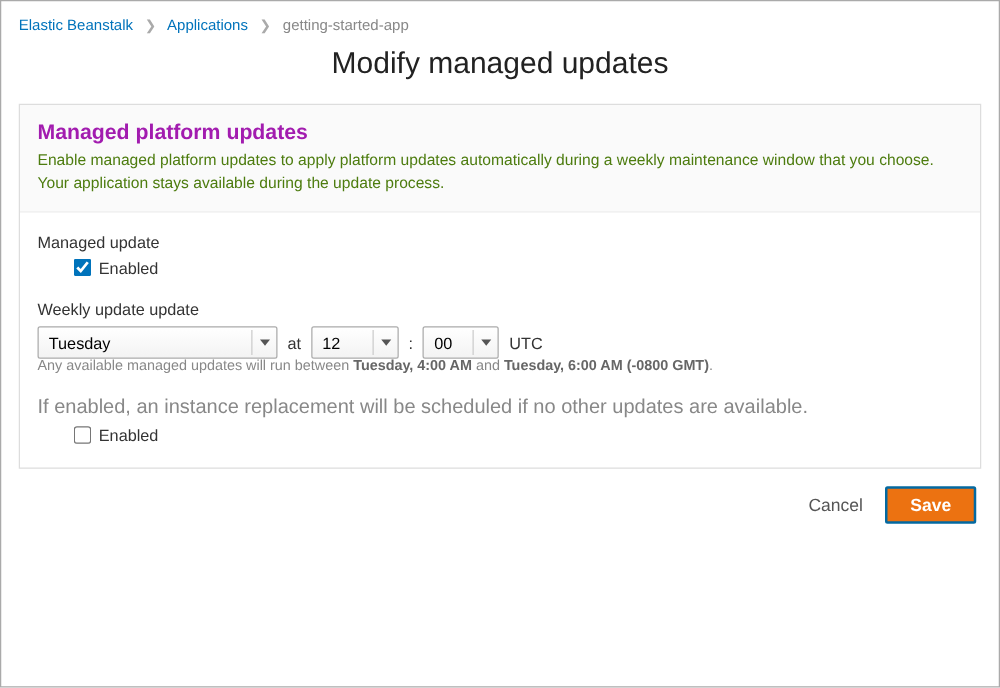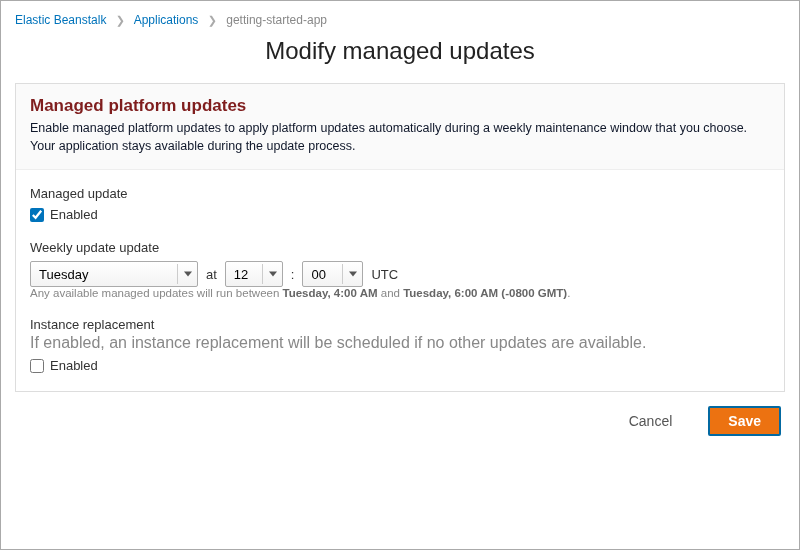--- a/index.html
+++ b/index.html
@@ -34,42 +34,43 @@
       background: #fff;
     }
     .panel-header {
       background: #fafafa;
       border-bottom: 1px solid #eee;
       padding: 12px 14px 14px 14px;
     }
     .panel-header h2 {
       font-size: 17px;
       font-weight: 700;
-      color: #7f1d1d;
+      color: #a21caf;
       margin-bottom: 4px;
     }
     .panel-header p {
       font-size: 12.5px;
-      color: #0f172a;
+      color: #4d7c0f;
       line-height: 1.4;
     }
     .panel-body {
       padding: 16px 14px 14px 14px;
     }
     .field-group { margin-bottom: 18px; }
     .field-label {
       font-size: 13px;
       color: #333;
       margin-bottom: 6px;
       display: block;
     }
     .check-row {
       display: flex;
-      align-items: flex-end;
+      align-items: flex-start;
       gap: 6px;
+      margin-left: 29px;
     }
     .check-row input[type="checkbox"]{
       width: 14px; height: 14px;
     }
     .inline-row {
       display: flex;
       align-items: center;
       gap: 8px;
     }
     select.fake {
@@ -95,40 +96,40 @@
       border-left: 4px solid transparent;
       border-right: 4px solid transparent;
       border-top: 5px solid #555;
     }
     .select-wrap .divider {
       position: absolute;
       right: 20px; top: 3px; bottom: 3px;
       width: 1px; background: #ccc;
       pointer-events: none;
     }
-    .sel-day select { width: 168px; }
-    .sel-hour select { width: 58px; }
+    .sel-day select { width: 192px; }
+    .sel-hour select { width: 70px; }
     .sel-min select { width: 61px; }
     .sel-level select { width: 180px; }
     .helper {
       font-size: 11.5px;
       color: #888;
       margin-top: 0;
     }
     .helper strong { color: #666; font-weight: 700; }
     .sub-desc {
       font-size: 16px;
       color: #888;
       margin: 2px 0 6px 0;
     }
     .footer {
       display: flex;
       justify-content: flex-end;
       align-items: center;
-      gap: 36px;
+      gap: 18px;
       padding: 14px 4px 0 0;
     }
     .btn-cancel {
       background: none;
       border: none;
       color: #555;
       font-size: 14px;
       cursor: pointer;
     }
     .btn-save {
@@ -197,21 +198,20 @@
         </span>
         <span>UTC</span>
       </div>
       <div class="helper">
         <span>Any available managed updates will run between </span><strong>Tuesday, 4:00 AM</strong><span> and </span><strong>Tuesday, 6:00 AM (-0800 GMT)</strong><span>.</span>
       </div>
     </div>
 
 
     <div class="field-group" style="margin-bottom:4px">
-      <span class="field-label" style="margin-bottom:2px">Instance replacement</span>
       <div class="sub-desc">If enabled, an instance replacement will be scheduled if no other updates are available.</div>
       <label class="check-row">
         <input type="checkbox" style="">
         <span>Enabled</span>
       </label>
     </div>
 
   </div>
 </div>
 

